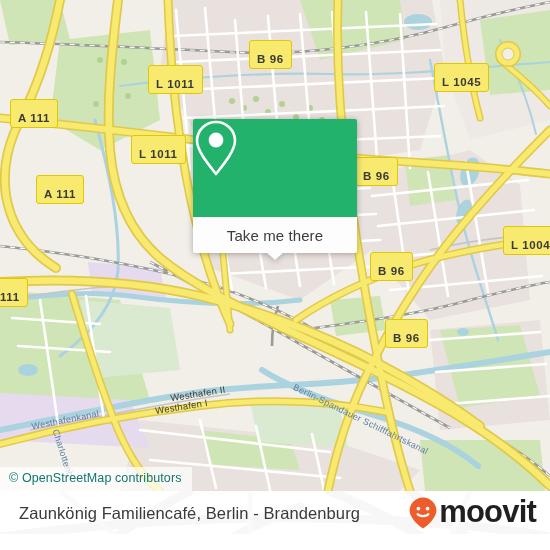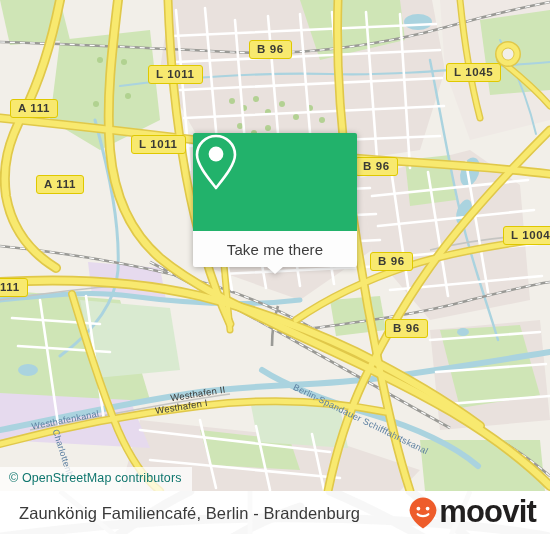--- a/index.html
+++ b/index.html
@@ -41,41 +41,41 @@
   
   .shield{
     position:absolute;
     background:#f8e96f;
     border:1.6px solid #dfc800;
     border-radius:3px;
     color:#3a3a36;
     font-size:11.5px;
     font-weight:bold;
     letter-spacing:.6px;
-    padding:2px 7px 3px 7px;
+    padding:12px 7px 3px 7px;
     line-height:12px;
     white-space:nowrap;
     box-sizing:border-box;
   }
 
   
   #attribution{
     position:absolute;left:0;bottom:0;
     background:rgba(255,255,255,.72);
     color:#0f766e;
     font-size:12.5px;
     padding:4px 10px 5px 9px;
     letter-spacing:.1px;
     line-height:15px;
     white-space:nowrap;
   }
 
   
   #popup{
-    position:absolute;left:193px;top:133px;width:144px;
+    position:absolute;left:193px;top:119px;width:144px;
     filter:drop-shadow(0 1px 3px rgba(0,0,0,.30));
   }
   #popup-head{
     width:164px;height:98px;
     background:#22b26b;
     border-radius:2px 2px 0 0;
     display:flex;align-items:center;justify-content:center;
   }
   #popup-body{
     width:164px;height:36px;
@@ -307,21 +307,21 @@
         <path d="M500,60 C520,76 538,92 550,106" stroke-width="4.2"></path>
       </g>
 
       <circle cx="508" cy="54" r="9" fill="none" stroke="#e0c84a" stroke-width="8"></circle>
       <circle cx="508" cy="54" r="9" fill="none" stroke="#f8e96f" stroke-width="5"></circle>
       <circle cx="508" cy="54" r="5.5" fill="#f2efe9"></circle>
     </svg>
 
     <div class="shield" style="left:249px;top:40px">B 96</div>
     <div class="shield" style="left:148px;top:65px">L 1011</div>
-    <div class="shield" style="left:446px;top:63px">L 1045</div>
+    <div class="shield" style="left:434px;top:63px">L 1045</div>
     <div class="shield" style="left:10px;top:99px">A 111</div>
     <div class="shield" style="left:131px;top:135px">L 1011</div>
     <div class="shield" style="left:355px;top:157px">B 96</div>
     <div class="shield" style="left:36px;top:175px">A 111</div>
     <div class="shield" style="left:503px;top:226px">L 1004</div>
     <div class="shield" style="left:370px;top:252px">B 96</div>
     <div class="shield" style="left:-8px;top:278px">111</div>
     <div class="shield" style="left:385px;top:319px">B 96</div>
 
     <div class="maplabel place-label" style="left:170px;top:388px;transform:rotate(-9deg)">Westhafen II</div>

